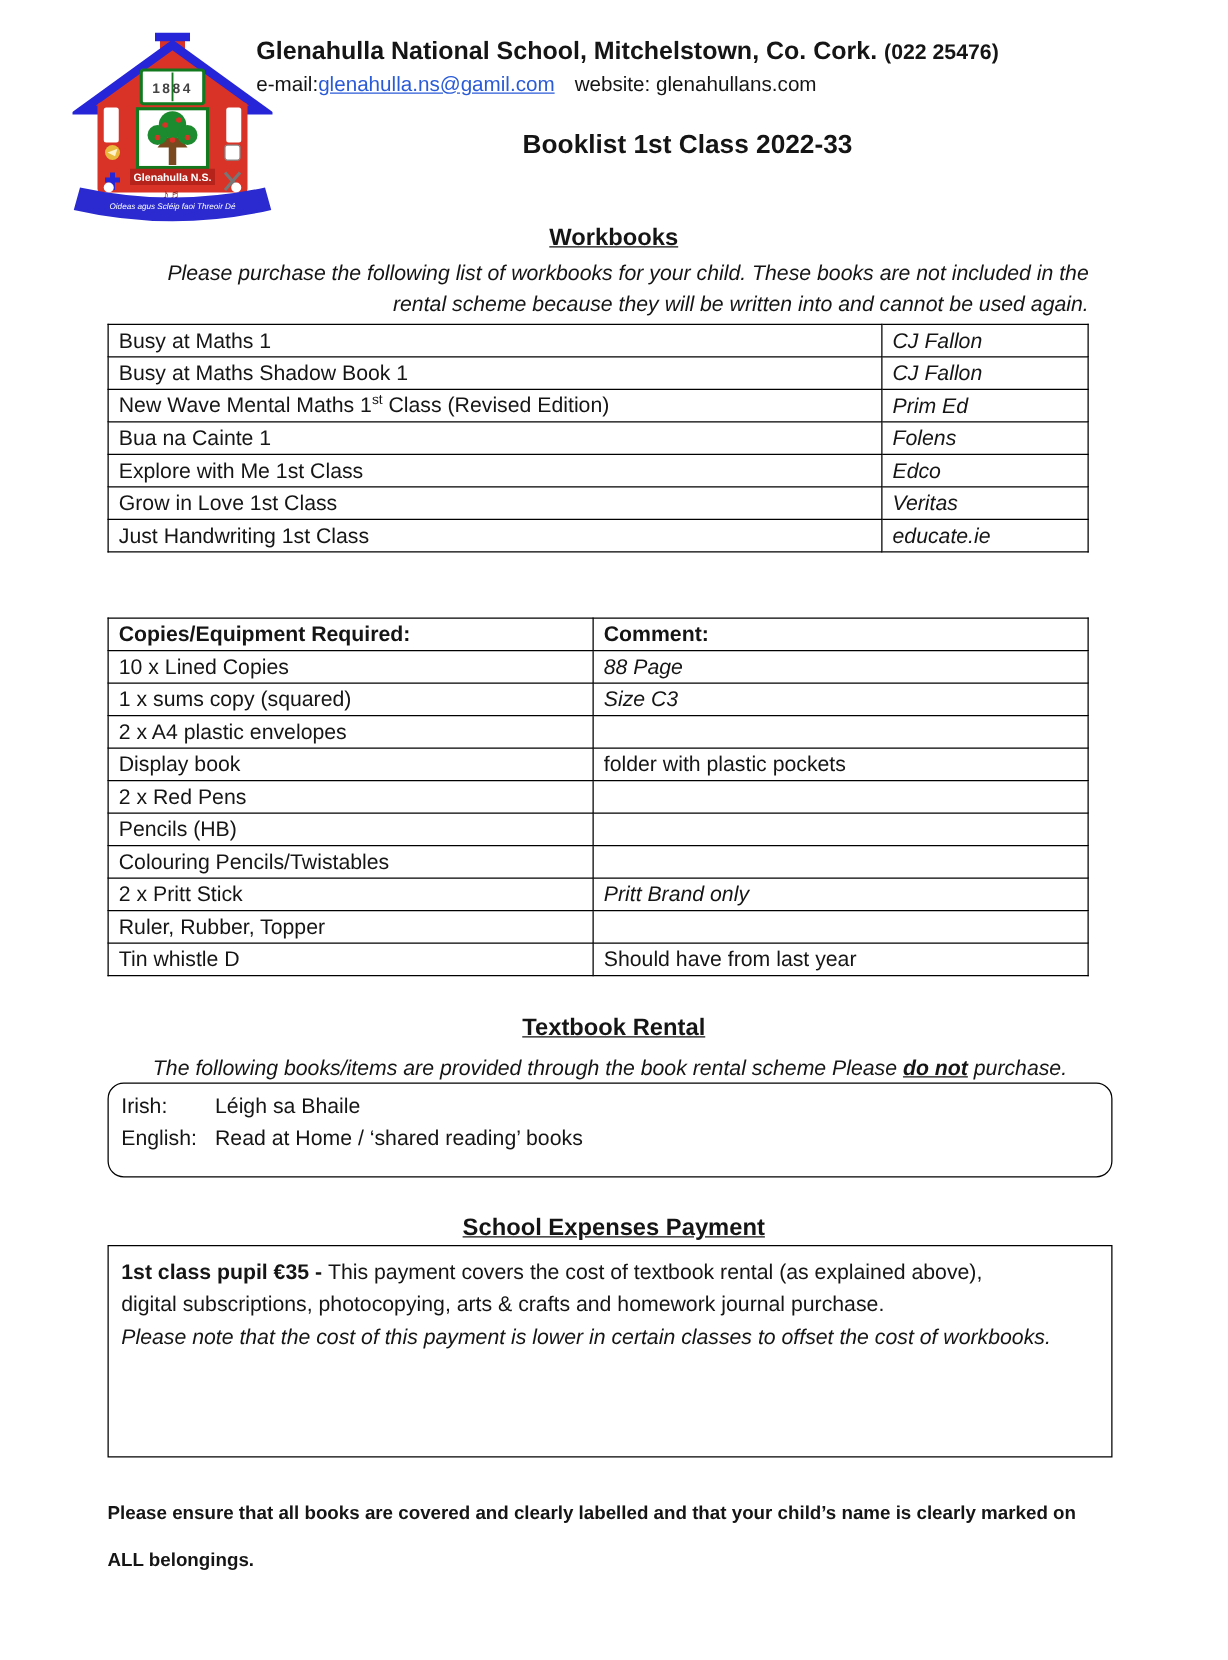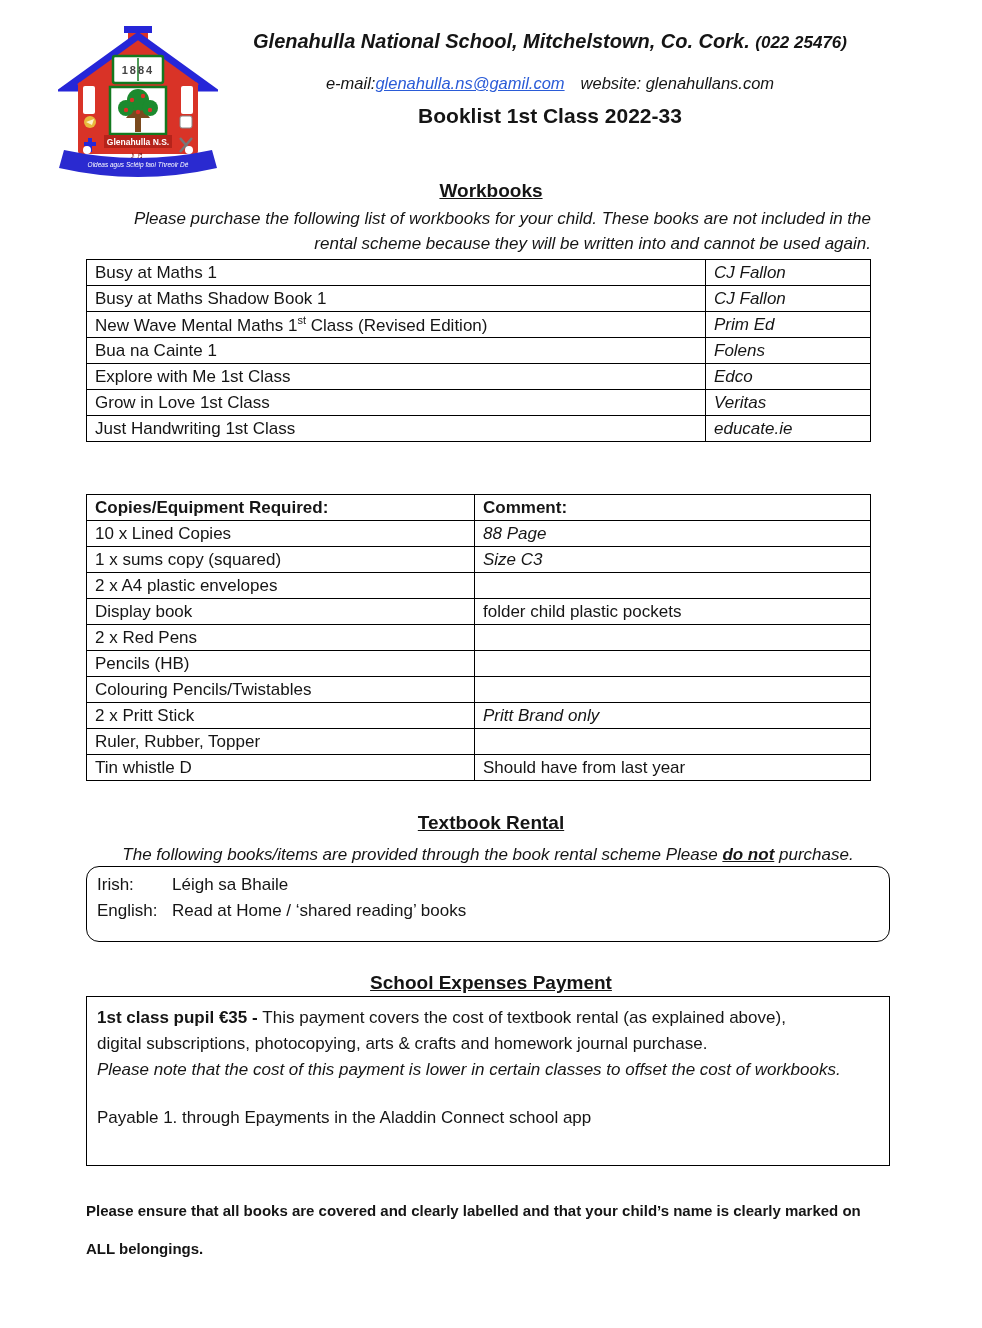--- a/index.html
+++ b/index.html
@@ -7,24 +7,24 @@
     width:982px;height:1328px;
     background:#ffffff;color:#151515;
     font-family:"Liberation Sans", sans-serif;
     position:relative;overflow:hidden;
   }
   .abs{position:absolute;}
   .bold{font-weight:bold;}
   .italic{font-style:italic;}
 
   
-  .header-block{left:205px;top:30px;width:690px;text-align:center;font-style:italic;}
+  .header-block{left:205px;top:30px;width:690px;}
   .school-name{font-size:20px;font-weight:bold;white-space:nowrap;}
   .school-phone{font-size:17px;font-weight:bold;}
-  .contact-line{font-size:16.5px;margin-top:21px;white-space:nowrap;}
+  .contact-line{font-size:16.5px;margin-top:6px;white-space:nowrap;}
   .email-link{color:#2a5bd7;text-decoration:underline;cursor:pointer;}
   .website{margin-left:16px;}
   .doc-title{left:205px;top:104px;width:690px;text-align:center;font-size:21px;font-weight:bold;}
 
   .section-heading{left:0;width:982px;text-align:center;font-size:19px;font-weight:bold;text-decoration:underline;}
   .intro{font-style:italic;font-size:17px;line-height:25px;text-align:center;}
 
   table{border-collapse:collapse;table-layout:fixed;}
   td{border:1px solid #000;height:25px;padding:0 8px;font-size:17px;vertical-align:middle;white-space:nowrap;overflow:hidden;}
   sup{font-size:11px;}
@@ -152,21 +152,21 @@
   <tr>
     <td>1 x sums copy (squared)</td>
     <td class="italic">Size C3</td>
   </tr>
   <tr>
     <td>2 x A4 plastic envelopes</td>
     <td></td>
   </tr>
   <tr>
     <td>Display book</td>
-    <td>folder child plastic pockets</td>
+    <td>folder with plastic pockets</td>
   </tr>
   <tr>
     <td>2 x Red Pens</td>
     <td></td>
   </tr>
   <tr>
     <td>Pencils (HB)</td>
     <td></td>
   </tr>
   <tr>
@@ -194,16 +194,15 @@
 </div>
 <div class="abs box" style="left:86px;top:866px;width:804px;height:76px;padding:5px 10px;border-radius:13px;">
   <div><span class="label-col">Irish:</span><span>Léigh sa Bhaile</span></div>
   <div><span class="label-col">English:</span><span>Read at Home / ‘shared reading’ books</span></div>
 </div>
 
 <div class="abs section-heading" style="top:972px;">School Expenses Payment</div>
 <div class="abs box" style="left:86px;top:996px;width:804px;height:170px;padding:8px 10px;">
   <div style="width:724px;"><span class="bold">1st class pupil €35 - </span><span>This payment covers the cost of textbook rental (as explained above), digital subscriptions, photocopying, arts &amp; crafts and homework journal purchase.</span></div>
   <div class="italic">Please note that the cost of this payment is lower in certain classes to offset the cost of workbooks.</div>
-  <div class="payable">Payable 1. through Epayments in the Aladdin Connect school app</div>
 </div>
 
 <div class="abs footer-note" style="left:86px;top:1192px;width:800px;">Please ensure that all books are covered and clearly labelled and that your child’s name is clearly marked on ALL belongings.</div>
 
 </body></html>

